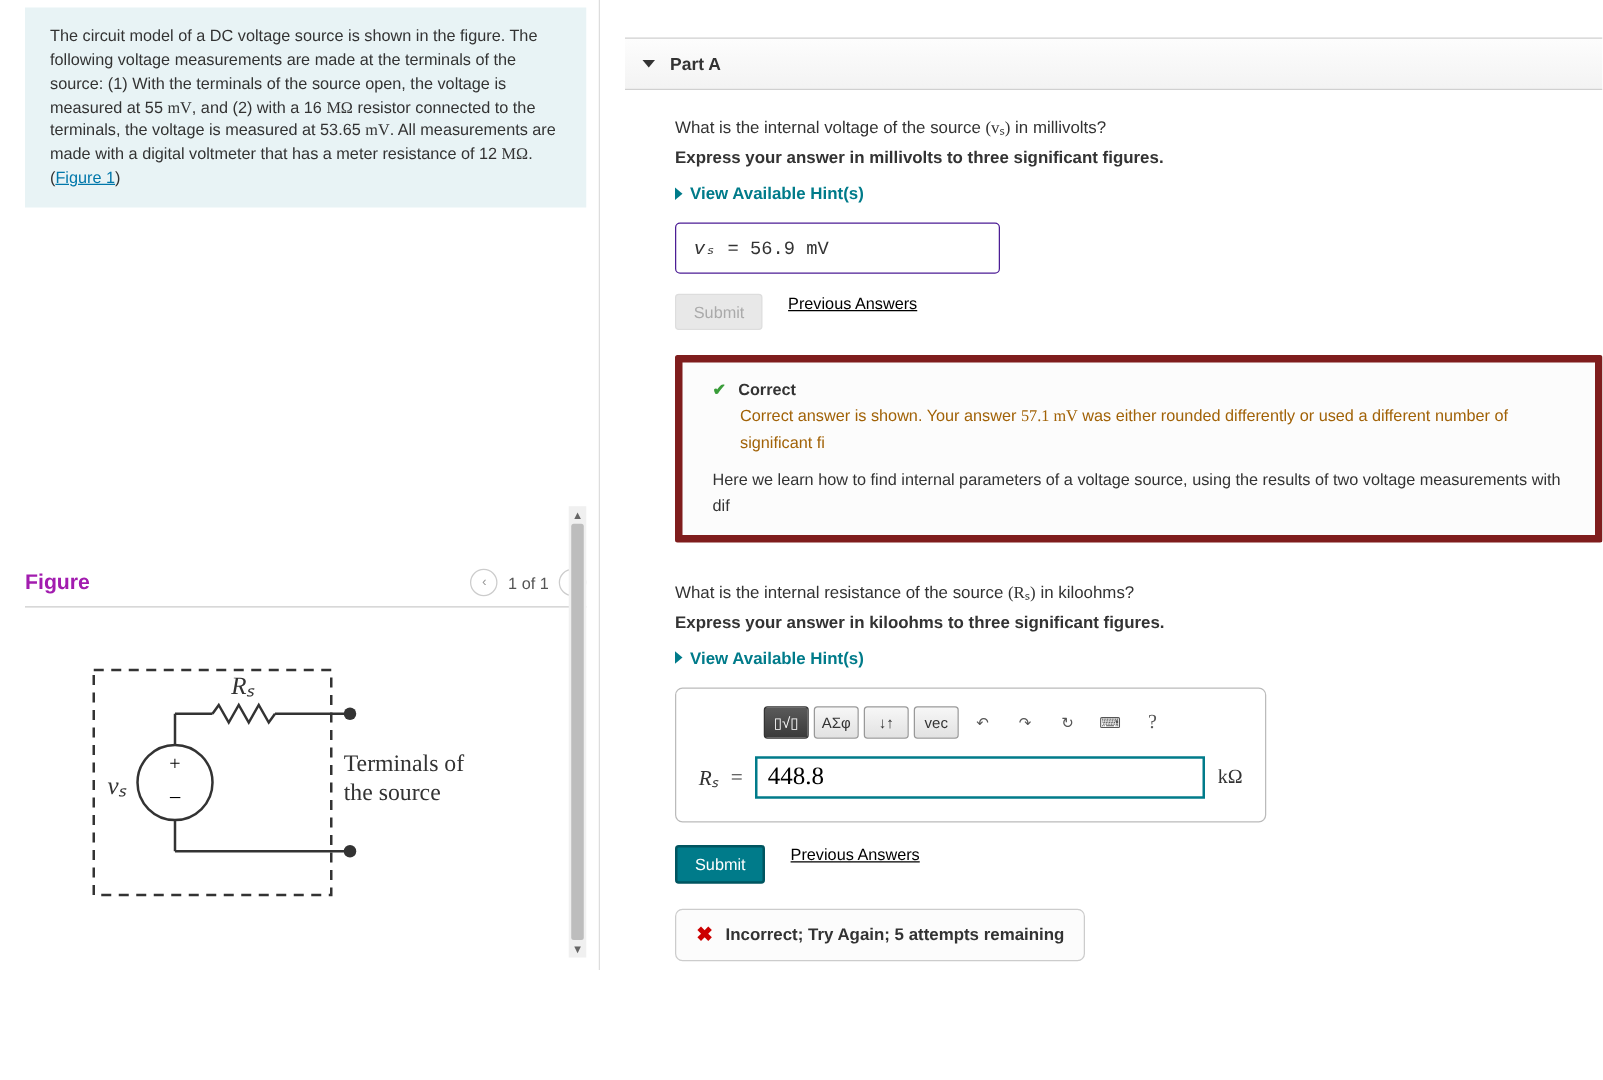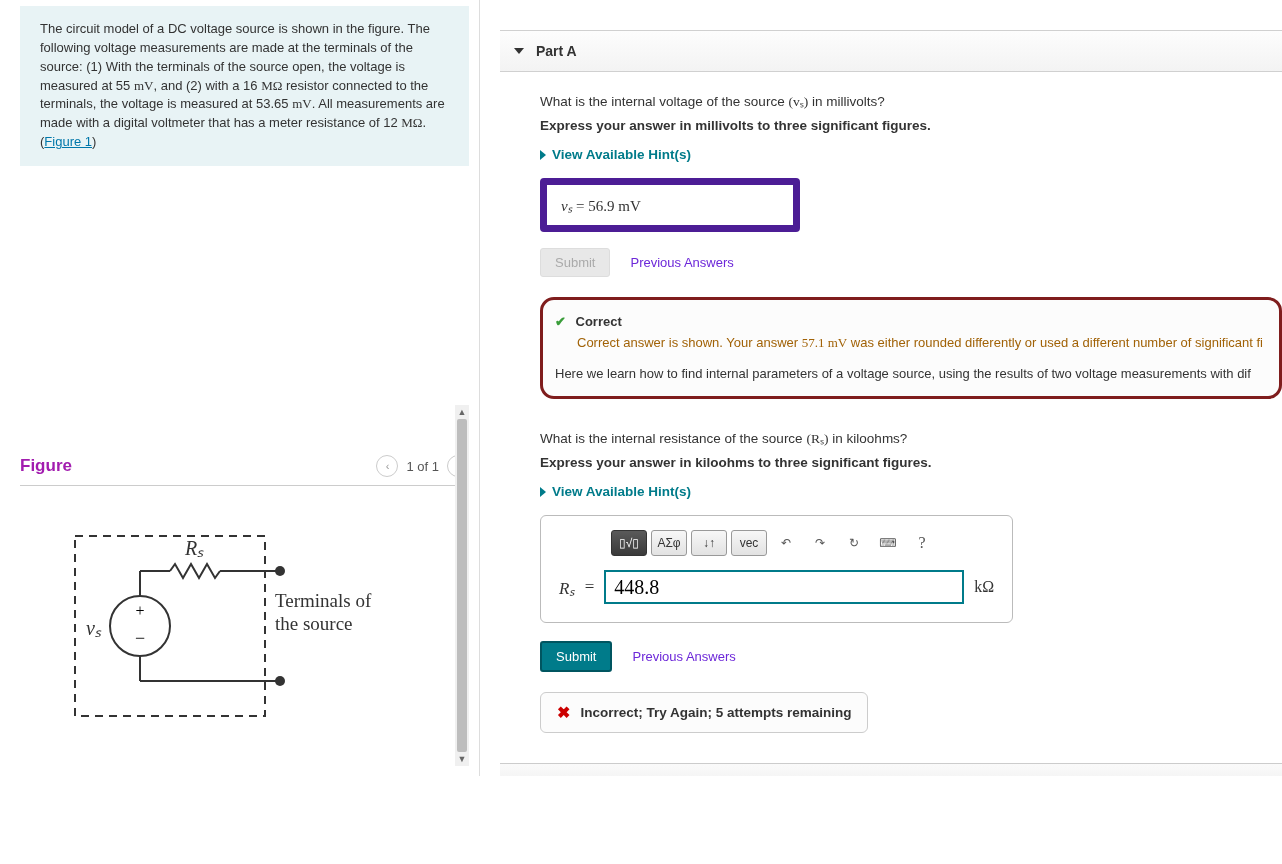--- a/index.html
+++ b/index.html
@@ -130,57 +130,58 @@
     margin-bottom: 16px;
     font-size: 13.5px;
   }
   .hints-link .tri {
     width: 0; height: 0;
     border-top: 5px solid transparent;
     border-bottom: 5px solid transparent;
     border-left: 6px solid #007b8a;
   }
   .answer-display {
-    border: 7px solid #4c1d95;
+    border: 1px solid #4c1d95;
     border-radius: 4px;
     padding: 10px 14px;
     display: inline-block;
     min-width: 260px;
-    font-family: Liberation Serif, serif;
+    font-family: Liberation Mono, monospace;
     font-size: 15px;
     margin-bottom: 16px;
   }
-  .btn-row { display: flex; align-items: center; gap: 20px; margin-bottom: 20px; }
+  .btn-row { display: flex; gap: 20px; margin-bottom: 20px; }
   .btn {
     padding: 6px 14px;
     border-radius: 3px;
     font-size: 13px;
     cursor: pointer;
     border: 1px solid transparent;
   }
   .btn-submit {
     background: #007b8a;
     color: #fff;
     border: 2px solid #005560;
   }
   .btn-submit.disabled {
     background: #e8e8e8;
     color: #aaa;
     border: 1px solid #ddd;
     cursor: default;
   }
   .btn-link {
-    color: #6d28d9;
+    color: #000000;
+    text-decoration: underline;
     cursor: pointer;
     font-size: 13px;
   }
   .feedback-box {
-    border: 3px solid #7f1d1d;
-    border-radius: 14px;
-    padding: 12px 12px;
+    border: 6px solid #7f1d1d;
+    border-radius: 2px;
+    padding: 12px 24px;
     margin-bottom: 10px;
     line-height: 1.6;
     background: #fcfcfc;
   }
   .feedback-correct .chk {
     color: #3a9d3a;
     font-weight: bold;
     margin-right: 6px;
   }
   .feedback-correct .title { font-weight: bold; }
@@ -302,21 +303,21 @@
             <text x="120" y="100" text-anchor="middle" font-size="16" font-family="Georgia">+</text>
             <text x="120" y="128" text-anchor="middle" font-size="18" font-family="Georgia">−</text>
 
             <line x1="120" y1="140" x2="120" y2="165" stroke="#333" stroke-width="2"></line>
 
             <line x1="120" y1="165" x2="260" y2="165" stroke="#333" stroke-width="2"></line>
             <circle cx="260" cy="165" r="5" fill="#333"></circle>
           </svg>
           <div style="position:absolute; top:18px; left:165px; font-style:italic; font-size:20px;">Rₛ</div>
           <div style="position:absolute; top:98px; left:66px; font-style:italic; font-size:20px;">vₛ</div>
-          <div style="position:absolute; top:74px; left:255px; font-size:19px; line-height:1.2;">
+          <div style="position:absolute; top:85px; left:255px; font-size:19px; line-height:1.2;">
             <div>Terminals of</div>
             <div>the source</div>
           </div>
         </div>
         <div class="fig-scroll">
           <div class="fig-scroll-arrow" style="top:0">▲</div>
           <div class="fig-scroll-track"></div>
           <div class="fig-scroll-arrow" style="bottom:0">▼</div>
         </div>
       </div>

